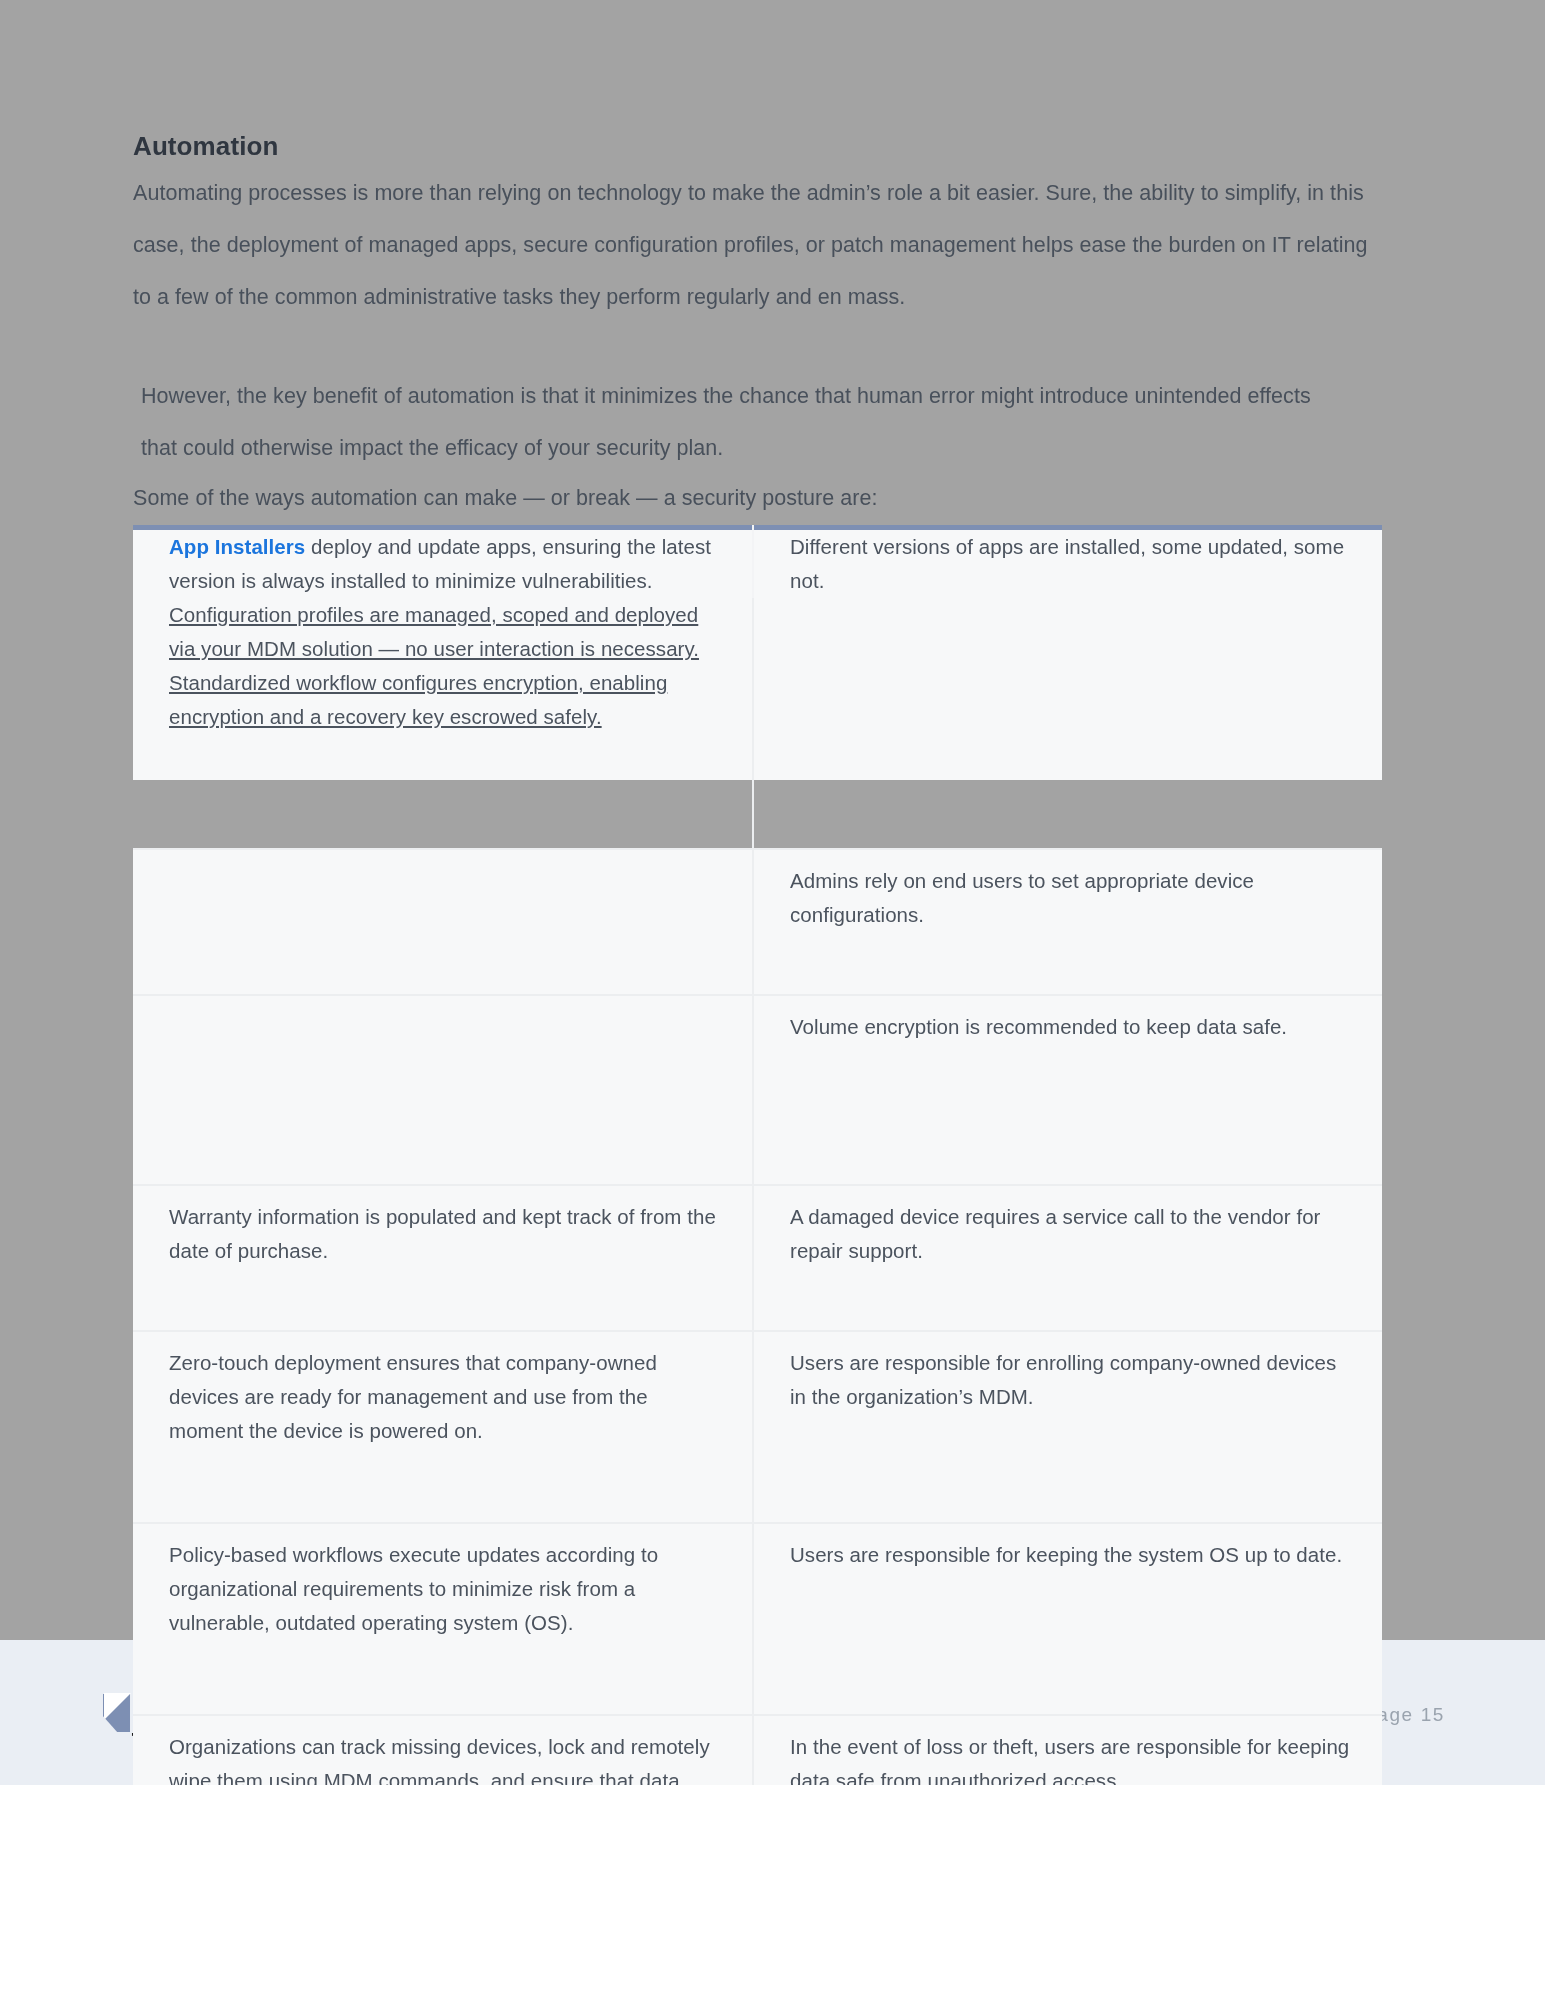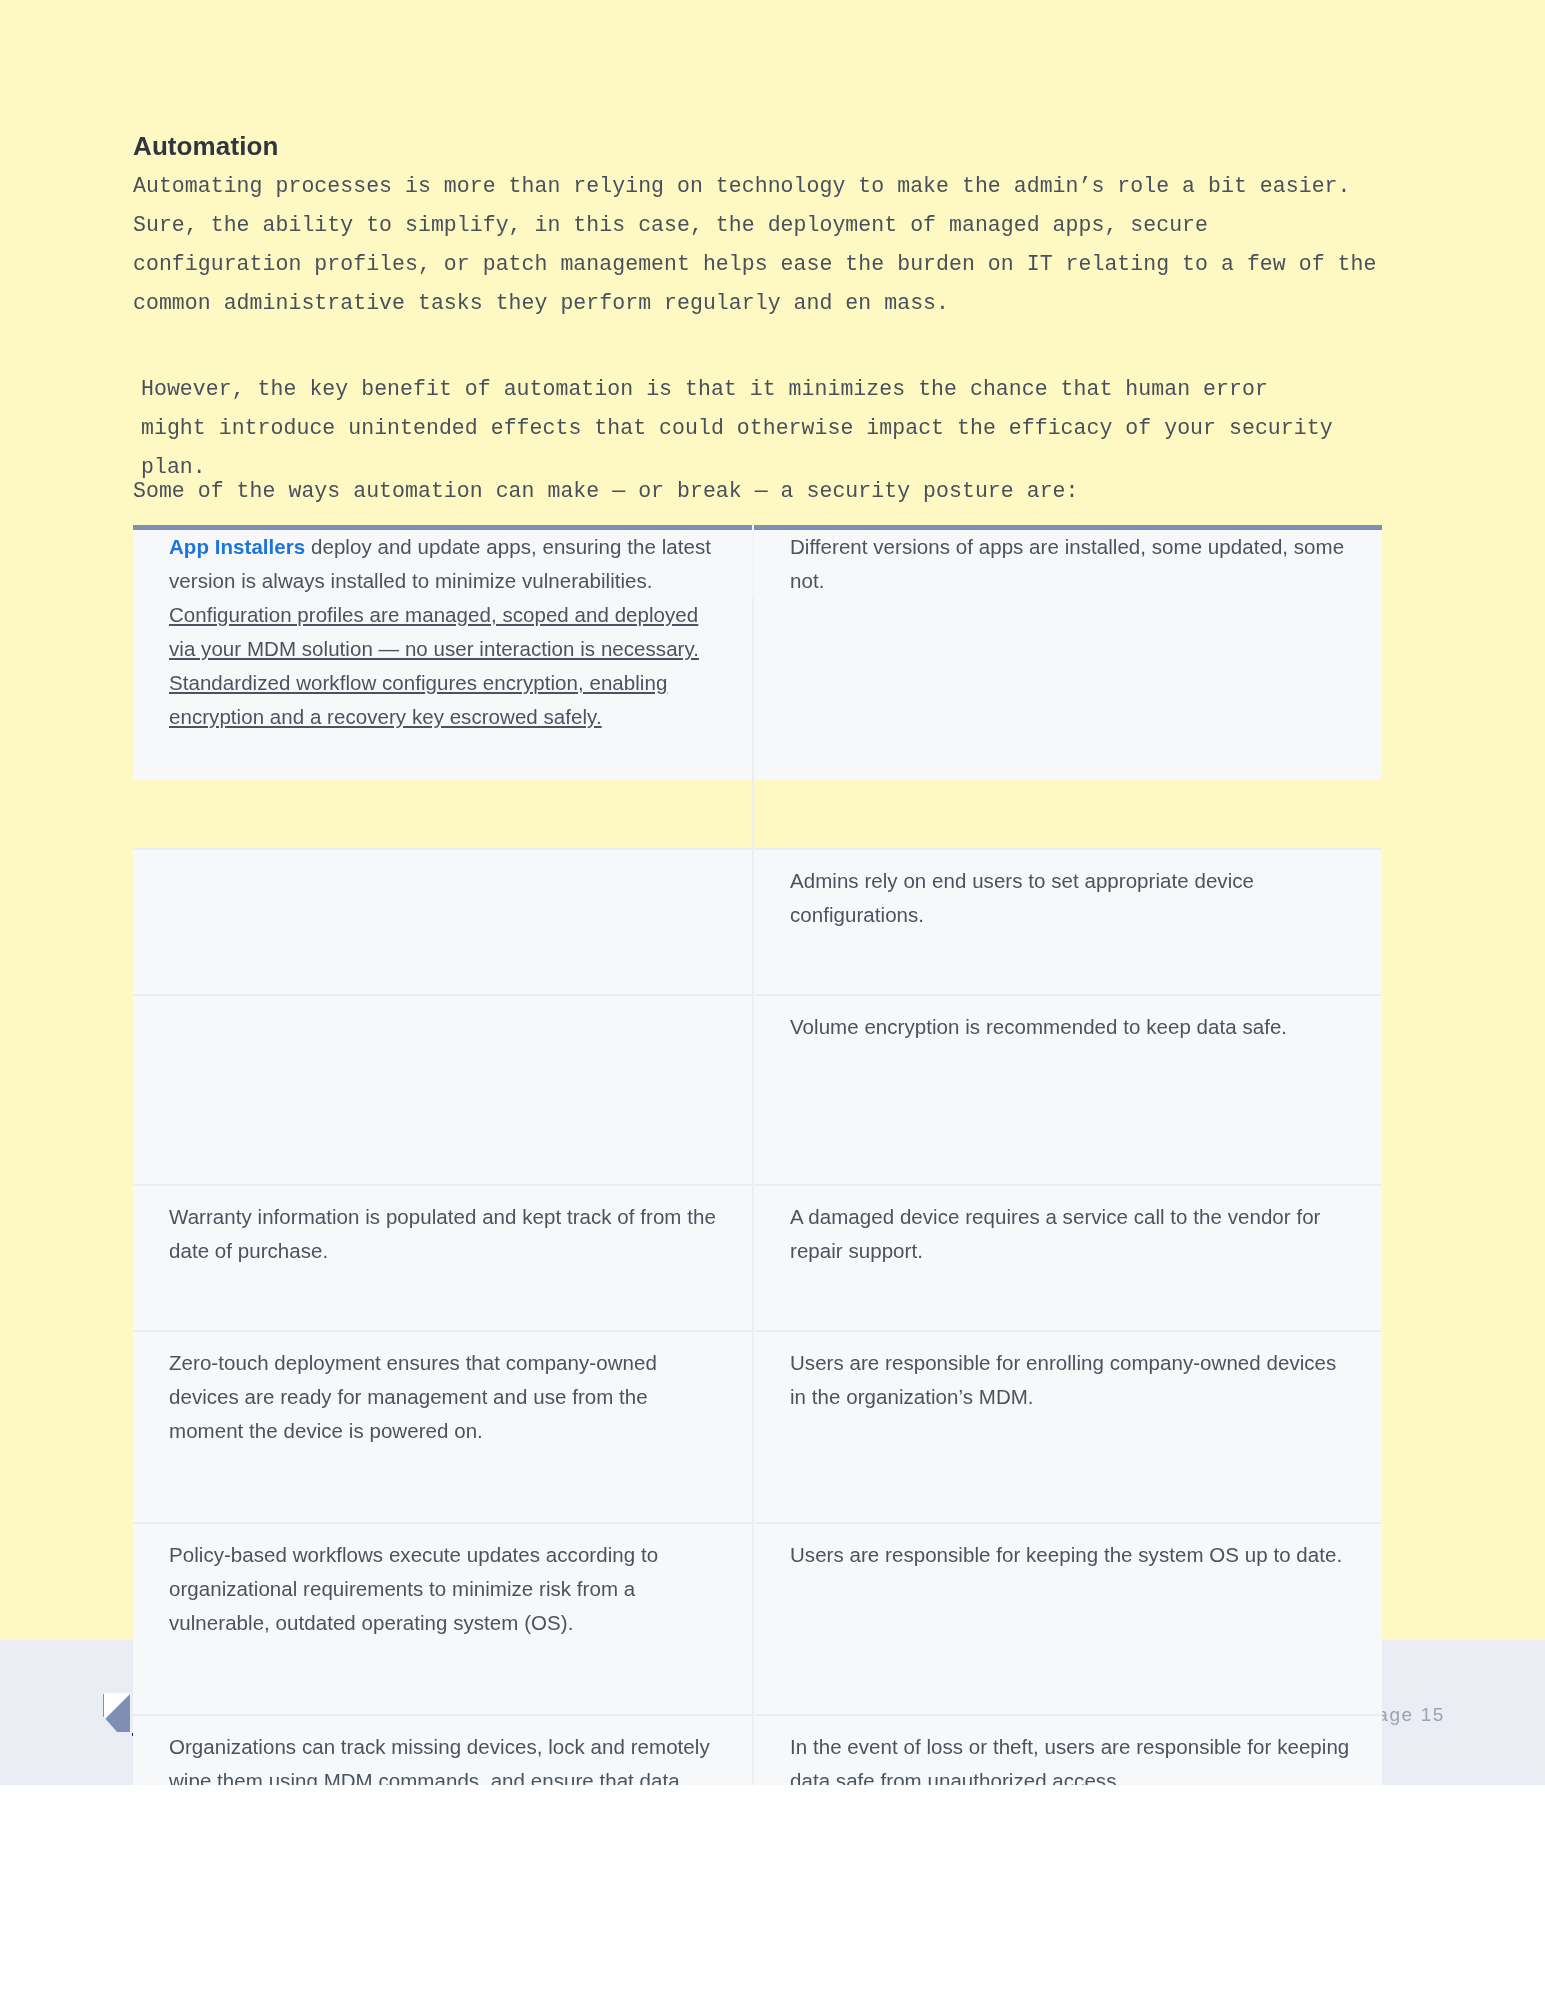--- a/index.html
+++ b/index.html
@@ -4,21 +4,21 @@
 <style>
   html, body {
     margin: 0;
     padding: 0;
     background: #ffffff;
   }
   .page {
     position: relative;
     width: 1545px;
     height: 1785px;
-    background: #fef9c3;
+    background: #a3a3a3;
     font-family: "Liberation Sans", sans-serif;
     color: #3b434e;
     overflow: hidden;
     box-sizing: border-box;
   }
 
   .content {
     position: absolute;
     left: 133px;
     top: 0;
@@ -32,26 +32,25 @@
     margin: 0;
     padding: 0;
     position: absolute;
     top: 131px;
     left: 0;
     letter-spacing: 0.1px;
   }
 
   p.body-text {
     font-size: 21.5px;
-    line-height: 39px;
+    line-height: 52px;
     color: #48505b;
     margin: 0;
     font-weight: 400;
     letter-spacing: 0.05px;
-    font-family: Liberation Mono, monospace;
   }
 
   .para-1 { position: absolute; top: 167px; left: 0; width: 1245px; }
   .para-2 { position: absolute; top: 370px; left: 8px; width: 1200px; }
   .para-3 { position: absolute; top: 472px; left: 0; width: 1200px; }
 
   
   .table-wrap {
     position: absolute;
     top: 525px;

